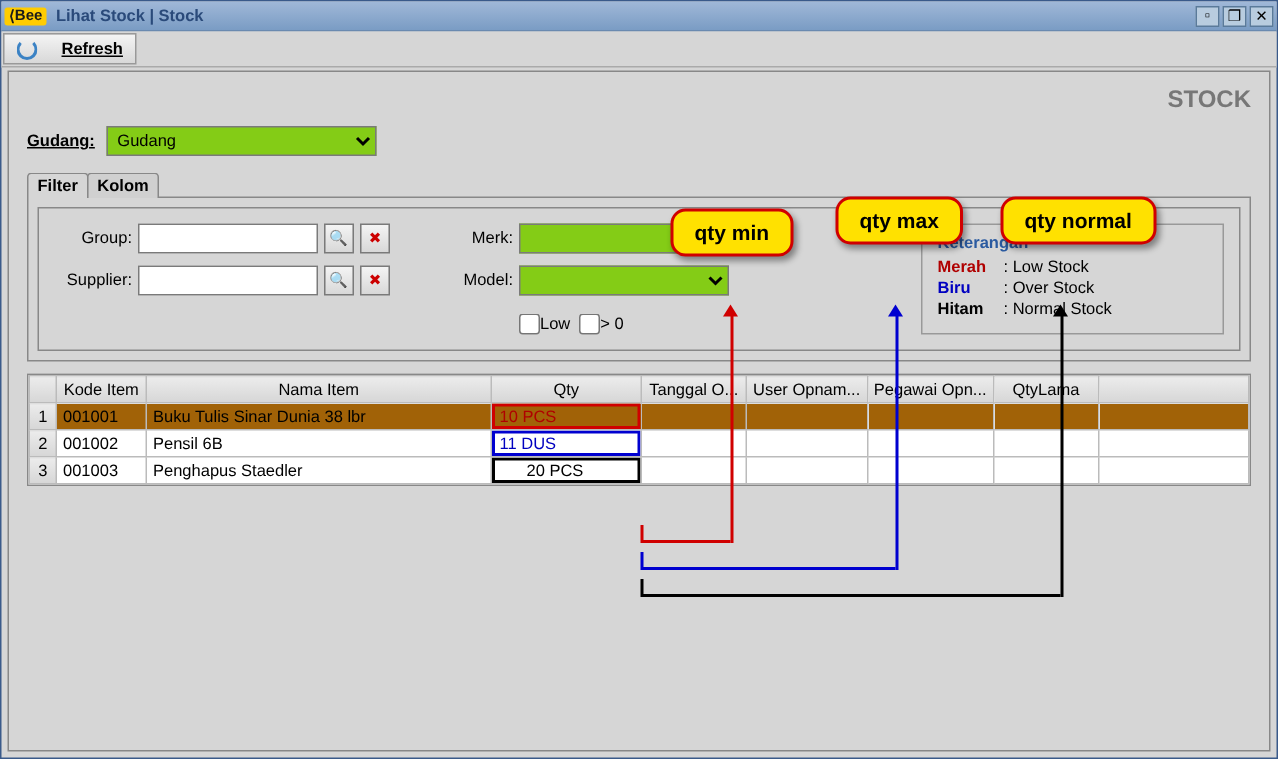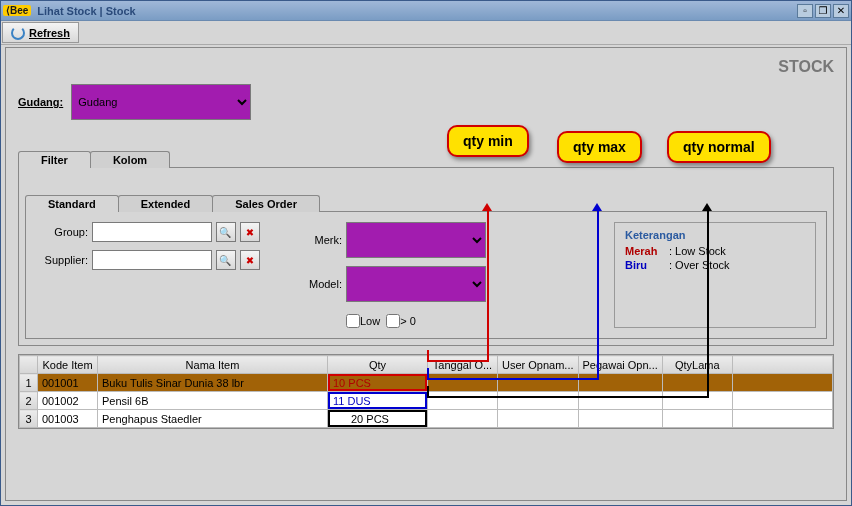--- a/index.html
+++ b/index.html
@@ -52,21 +52,21 @@
     background: #d6d6d6;
     border-bottom: 1px solid #aaa;
     display: flex;
     align-items: stretch;
   }
   .toolbar-btn {
     display: flex; align-items: center;
     padding: 0 8px;
     border: 1px solid #999;
     background: linear-gradient(#f4f4f4,#d8d8d8);
-    gap: 4px; cursor: pointer;
+    gap: 16px; cursor: pointer;
     margin: 1px;
   }
   .refresh-icon {
     width: 14px; height: 14px;
     border: 2px solid #3b82c4;
     border-radius: 50%;
     border-top-color: transparent;
     position: relative;
   }
   .content {
@@ -79,40 +79,39 @@
   .page-title {
     text-align: right;
     font-size: 16px;
     font-weight: bold;
     color: #777;
     margin-bottom: 8px;
   }
   .gudang-row { display: flex; align-items: center; gap: 8px; margin-bottom: 10px; }
   .gudang-row label { font-weight: bold; text-decoration: underline; }
   select.combo, input.combo {
-    height: 36px;
+    height: 20px;
     border: 1px solid #7a7a7a;
-    background: #a21caf;
+    background: #84cc16;
     font-size: 11px;
     padding: 0 2px;
   }
   select.combo { width: 180px; }
   .tabstrip { display: flex; align-items: flex-end; }
   .tab {
     border: 1px solid #888;
     border-bottom: none;
-    padding: 2px 22px;
+    padding: 2px 6px;
     background: #d0d0d0;
     margin-right: -1px;
     cursor: pointer;
     font-weight: bold;
     border-radius: 3px 3px 0 0;
     position: relative;
     top: 1px;
-    margin-top: 20px;
   }
   .tab.active { background: #d6d6d6; z-index: 2; }
   .outer-tabpanel {
     border: 1px solid #888;
     padding: 6px;
     background: #d6d6d6;
     margin-bottom: 8px;
   }
   .inner-tabpanel {
     border: 1px solid #888;
@@ -244,25 +243,20 @@
       <select class="combo">
         <option>Gudang</option>
       </select>
     </div>
 
     <div class="tabstrip">
       <div class="tab active">Filter</div>
       <div class="tab">Kolom</div>
     </div>
     <div class="outer-tabpanel">
-      <div class="tabstrip">
-        <div class="tab active">Standard</div>
-        <div class="tab">Extended</div>
-        <div class="tab">Sales Order</div>
-      </div>
       <div class="inner-tabpanel">
         <div class="field-col">
           <div class="field-row">
             <label>Group:</label>
             <input class="txt" style="">
             <span class="iconbtn">
                 <span>🔍</span>
               </span>
             <span class="iconbtn del">
                 <span>✖</span>
@@ -298,20 +292,24 @@
         <div class="keterangan">
           <div class="kt-title">Keterangan</div>
           <div class="row">
               <span class="lbl merah">Merah</span>
               <span>: Low Stock</span>
             </div>
           <div class="row">
               <span class="lbl biru">Biru</span>
               <span>: Over Stock</span>
             </div>
+          <div class="row">
+              <span class="lbl hitam">Hitam</span>
+              <span>: Normal Stock</span>
+            </div>
         </div>
       </div>
     </div>
 
     <div class="grid-wrap">
       <table class="grid">
         <colgroup>
           <col style="width:18px">
             <col style="width:60px">
             <col style="width:230px">
@@ -373,21 +371,21 @@
               <td></td>
               <td></td>
               <td></td>
               <td></td>
           </tr>
         </tbody>
       </table>
     </div>
   </div>
 
-  <div class="callout" style="top:124px; left:446px">qty min</div>
+  <div class="callout" style="top:138px; left:446px">qty min</div>
   <div class="callout" style="top:130px; left:556px">qty max</div>
   <div class="callout" style="top:130px; left:666px">qty normal</div>
 
   <div class="connector" style="color:#d00000">
     <div class="v" style="left:426px; top:305px; height:10px"></div>
     <div class="h" style="left:426px; top:315px; width:60px"></div>
     <div class="v" style="left:486px; top:162px; height:155px"></div>
     <div class="arrowhead up" style="left:481px; top:158px"></div>
   </div>
 

